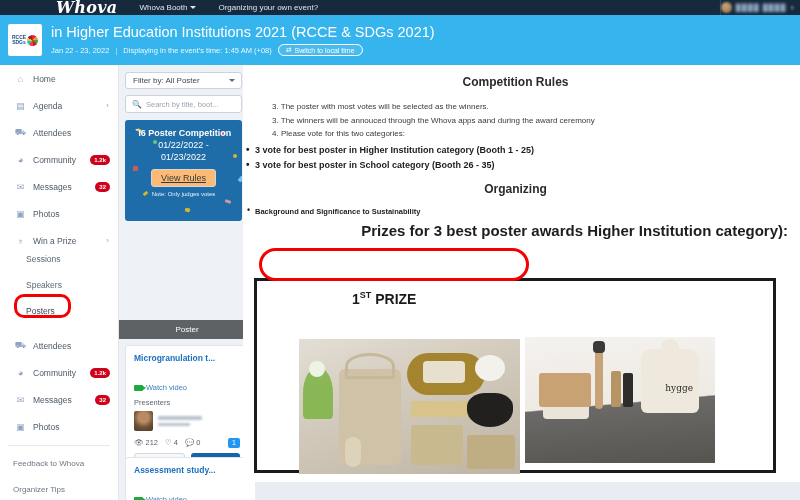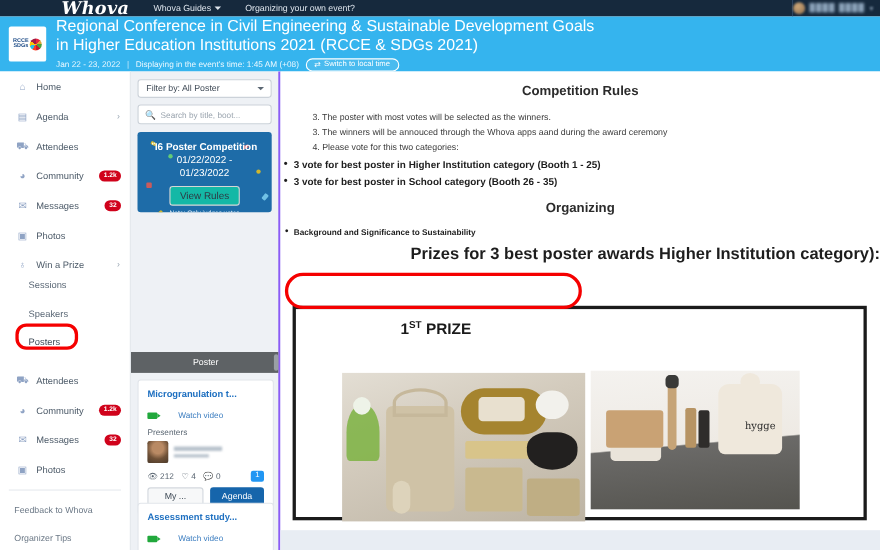--- a/index.html
+++ b/index.html
@@ -98,21 +98,21 @@
   }
   .ssub { height: 26px; display: flex; padding-left: 26px; }
   .ssub .lbl { font-size: 8.5px; color: #5a6775; }
   .sdiv { height: 1px; background: #e6eaee; margin: 5px 8px 4px 8px; }
   .sfoot { height: 26px; display: flex; align-items: center; padding-left: 13px; }
   .sfoot .lbl { font-size: 8px; color: #6b7886; }
 
   
   .plist {
     position: absolute; left: 119px; top: 65px; width: 136px; height: 435px;
-    background: #eef1f5; border-right: 2px solid #8b5cf6; overflow: hidden;
+    background: #eef1f5; border-right: 7px solid #8b5cf6; overflow: hidden;
   }
   .filter-sel {
     margin: 7px 6px 0 6px; height: 17px; background: #fff;
     border: 1px solid #ccd2d9; border-radius: 3px; display: flex;
     align-items: center; padding: 0 7px; position: relative;
   }
   .filter-sel .t { font-size: 8px; color: #3f4a56; }
   .filter-sel .c {
     position: absolute; right: 6px; width: 0; height: 0;
     border-left: 3px solid transparent; border-right: 3px solid transparent;
@@ -120,37 +120,37 @@
   }
   .search-box {
     margin: 6px 6px 0 6px; height: 18px; background: #fff;
     border: 1px solid #ccd2d9; border-radius: 3px; display: flex;
     align-items: center; padding: 0 6px; gap: 4px;
   }
   .search-box .mag { font-size: 8px; color: #2f3a45; }
   .search-box .ph { font-size: 7.5px; color: #9aa4ae; }
 
   .promo {
-    margin: 7px 6px 0 6px; height: 73px; background: #1e6ca8;
+    margin: 7px 6px 0 6px; height: 101px; background: #1e6ca8;
     border-radius: 3px; position: relative; overflow: hidden;
     display: flex; flex-direction: column; align-items: center;
     padding-top: 7px; color: #fff;
   }
   .confetti { position: absolute; border-radius: 1px; opacity: .85; }
   .promo-ttl {
     font-size: 9px; font-weight: 600; line-height: 12px; text-align: center;
     position: relative; z-index: 2;
   }
   .promo-date {
     font-size: 9px; line-height: 12px; text-align: center; position: relative; z-index: 2;
   }
   .promo-btn {
-    margin-top: 6px; background: #14b8a6; color: #2f3a45; font-size: 9px;
+    margin-top: 6px; background: #fdba74; color: #2f3a45; font-size: 9px;
     border: 1px solid #d6d6d6; border-radius: 3px; padding: 3px 9px;
-    position: relative; z-index: 2;
+    position: relative; z-index: 2; text-decoration: underline;
   }
   .promo-note {
     margin-top: 4px; font-size: 6px; color: #e9f3fb; position: relative; z-index: 2;
   }
 
   .ptab {
     position: absolute; left: 0; top: 255px; width: 136px; height: 19px;
     background: #5e6265; display: flex; align-items: center; justify-content: center;
   }
   .ptab .t { color: #fff; font-size: 8px; }
@@ -160,21 +160,21 @@
   }
 
   .pcard {
     position: absolute; left: 6px; width: 124px; background: #fff;
     border: 1px solid #e1e5ea; border-radius: 3px; padding: 7px 8px;
   }
   .pcard-ttl {
     font-size: 8.5px; font-weight: bold; color: #1d6fc0; line-height: 11px;
   }
   .watch {
-    display: flex; align-items: center; gap: 19px; margin-top: 9px;
+    display: flex; align-items: center; gap: 3px; margin-top: 19px;
   }
   .cam {
     width: 9px; height: 6px; background: #21a83c; border-radius: 1px; position: relative;
   }
   .cam:after {
     content: ""; position: absolute; right: -3px; top: 1px;
     border-top: 2px solid transparent; border-bottom: 2px solid transparent;
     border-left: 3px solid #21a83c;
   }
   .watch .t { font-size: 7.5px; color: #3e7fc1; }
@@ -198,21 +198,21 @@
     background: #f7f8f9; color: #3e4a56; font-size: 8px;
     display: flex; align-items: center; justify-content: center;
   }
   .btn-enter {
     flex: 1; height: 17px; border-radius: 3px; background: #1665ab;
     color: #fff; font-size: 8px; display: flex; align-items: center; justify-content: center;
   }
 
   
   .main {
-    position: absolute; left: 255px; top: 65px; width: 545px; height: 435px;
+    position: absolute; left: 243px; top: 65px; width: 545px; height: 435px;
     background: #fff; overflow: hidden;
   }
   .sec-title {
     text-align: center; font-size: 12px; font-weight: bold; color: #2b2b2b;
     margin-top: 10px;
   }
   .rules { margin: 11px 0 0 22px; }
   .rule {
     font-size: 8px; color: #3a3a3a; line-height: 13.5px; padding-left: 7px;
   }
@@ -272,40 +272,39 @@
   .ann-prize { left: 259px; top: 248px; width: 270px; height: 33px; }
 </style>
 </head>
 <body>
 
 <div id="app">
 
   <div class="topnav">
     <div class="whova-logo">Whova</div>
     <div class="topnav-link">
-      <span>Whova Guides</span><span class="caret-dn"></span>
+      <span>Whova Booth</span><span class="caret-dn"></span>
     </div>
     <div class="topnav-link">Organizing your own event?</div>
     <div class="topnav-right">
       <div class="nav-avatar"></div>
       <div class="nav-user">████ ████</div>
       <div class="nav-caret">▾</div>
     </div>
   </div>
 
   <div class="evhead">
     <div class="ev-logo">
       <div class="ev-logo-txt">
         <span>RCCE</span><br>
         <span>SDGs</span>
       </div>
       <div class="ev-logo-wheel"></div>
     </div>
     <div class="ev-text">
-      <div class="ev-title">Regional Conference in Civil Engineering &amp; Sustainable Development Goals</div>
       <div class="ev-title">in Higher Education Institutions 2021 (RCCE &amp; SDGs 2021)</div>
       <div class="ev-sub">
         <span>Jan 22 - 23, 2022</span>
         <span class="ev-sep">|</span>
         <span>Displaying in the event's time: 1:45 AM (+08)</span>
         <span class="ev-switch">
           <span>⇄</span>
           <span>Switch to local time</span>
         </span>
       </div>

